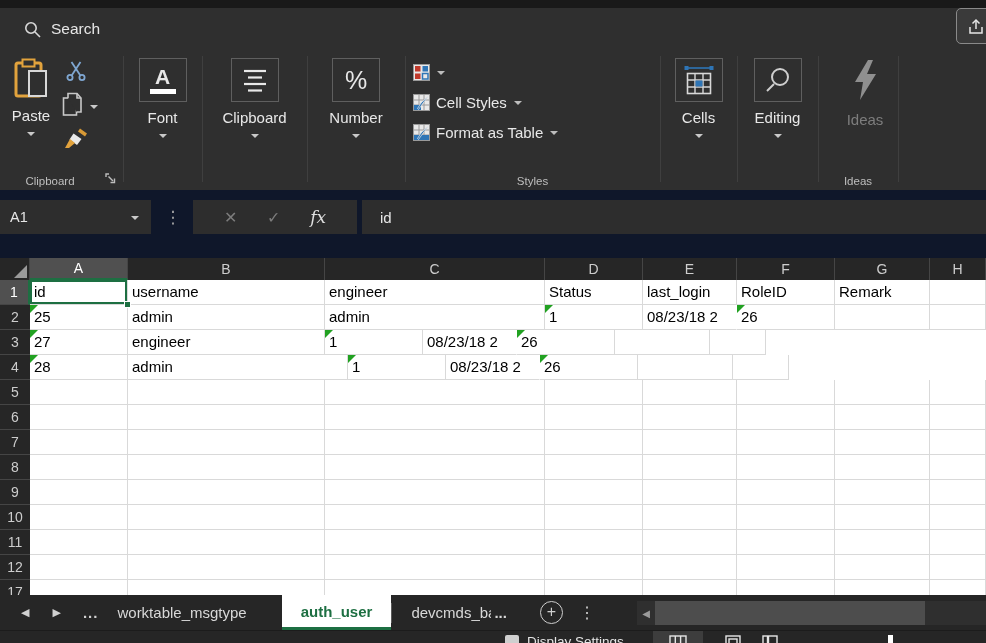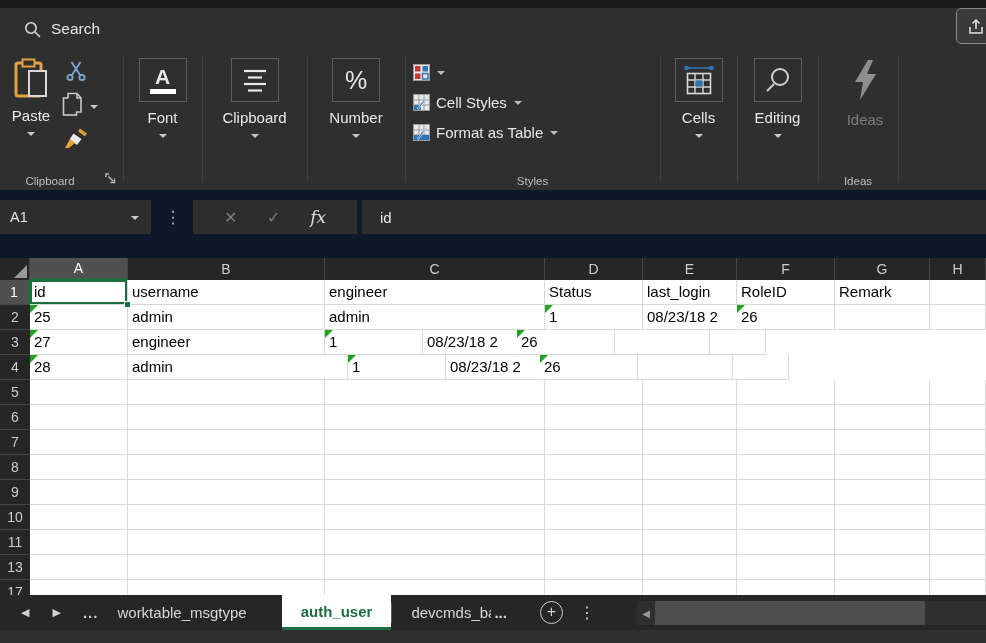--- a/index.html
+++ b/index.html
@@ -443,21 +443,21 @@
           <div class="cell" style="width: 98px;"></div>
           <div class="cell" style="width: 197px;"></div>
           <div class="cell" style="width: 220px;"></div>
           <div class="cell" style="width: 98px;"></div>
           <div class="cell" style="width: 94px;"></div>
           <div class="cell" style="width: 98px;"></div>
           <div class="cell" style="width: 95px;"></div>
           <div class="cell" style="width: 56px;"></div>
         </div>
         <div class="grid-row">
-          <div class="row-h">13</div>
+          <div class="row-h">12</div>
           <div class="cell" style="width: 98px;"></div>
           <div class="cell" style="width: 197px;"></div>
           <div class="cell" style="width: 220px;"></div>
           <div class="cell" style="width: 98px;"></div>
           <div class="cell" style="width: 94px;"></div>
           <div class="cell" style="width: 98px;"></div>
           <div class="cell" style="width: 95px;"></div>
           <div class="cell" style="width: 56px;"></div>
         </div>
         <div class="grid-row">
@@ -492,14 +492,37 @@
     <div class="add-sheet">
       <span>+</span>
     </div>
     <span class="tab-more">⋮</span>
     <div class="hscroll">
       <span class="arrow">◀</span>
       <div class="thumb"></div>
     </div>
   </div>
 
+  <div class="statusbar">
+    <div class="ds-icon"></div>
+    <span class="ds-text">Display Settings</span>
+    <div class="viewbtn hl" style="left:653px;width:50px;">
+      <svg width="18" height="14" viewBox="0 0 18 14" fill="none" stroke="#e6e6e6" stroke-width="1.4">
+        <rect x="1" y="1" width="16" height="12"></rect>
+          <path d="M6.3 1 V13 M11.6 1 V13"></path>
+      </svg>
+    </div>
+    <div class="viewbtn" style="left:718px;width:30px;">
+      <svg width="16" height="14" viewBox="0 0 16 14" fill="none" stroke="#e6e6e6" stroke-width="1.4">
+        <rect x="1" y="1" width="14" height="12"></rect>
+          <rect x="4" y="4" width="8" height="6"></rect>
+      </svg>
+    </div>
+    <div class="viewbtn" style="left:755px;width:30px;">
+      <svg width="16" height="14" viewBox="0 0 16 14" fill="none" stroke="#e6e6e6" stroke-width="1.4">
+        <rect x="1" y="1" width="14" height="12"></rect>
+          <path d="M6 1 V13" stroke-width="2.4"></path>
+      </svg>
+    </div>
+    <div class="zoomhandle"></div>
+  </div>
 
 </div>
 
 </body></html>

